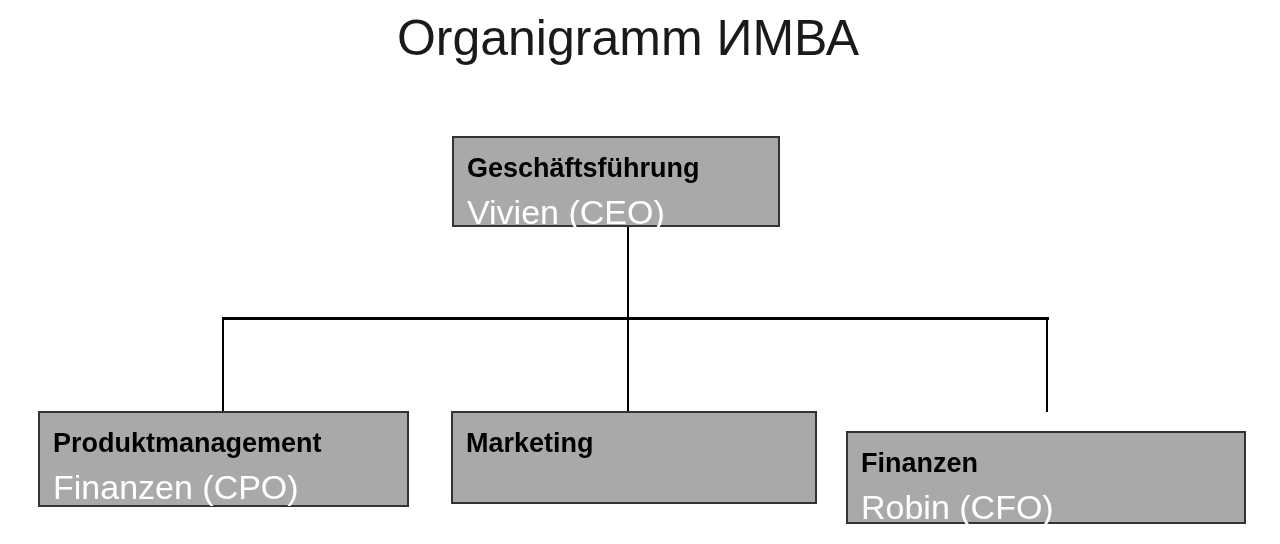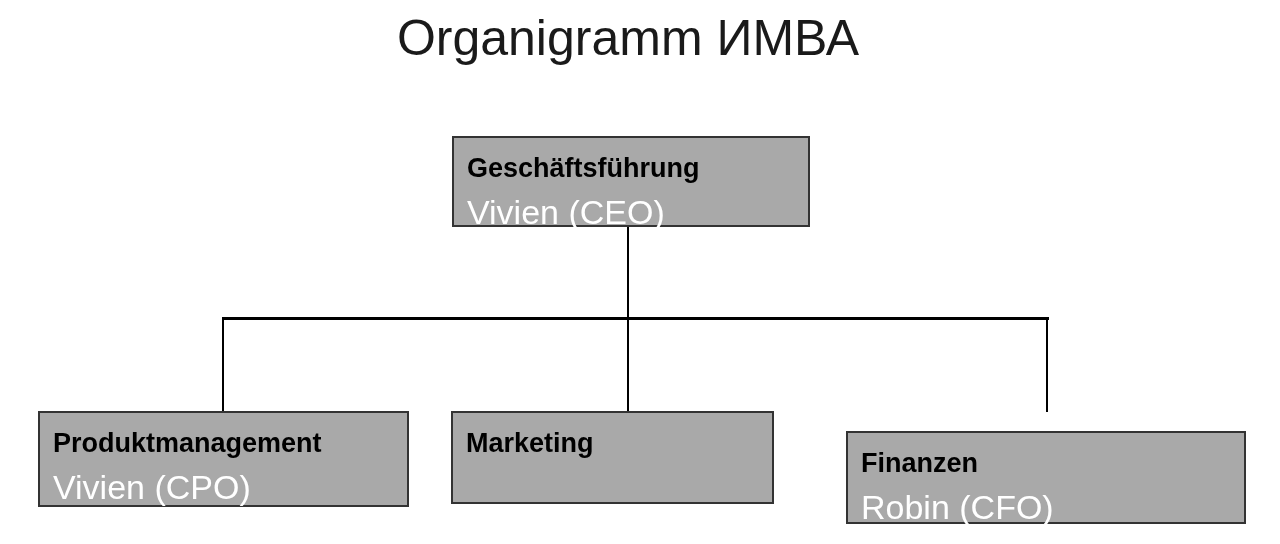--- a/index.html
+++ b/index.html
@@ -44,23 +44,23 @@
     line-height: 1.45;
     white-space: nowrap;
   }
   .person {
     font-size: 34px;
     font-weight: 400;
     color: var(--person-text, #ffffff);
     line-height: 1.45;
     white-space: nowrap;
   }
-  .node-ceo       { left: 452px; top: 136px; width: 358px; height: 91px; }
+  .node-ceo       { left: 452px; top: 136px; width: 328px; height: 91px; }
   .node-produkt   { left: 38px;  top: 411px; width: 371px; height: 96px; }
-  .node-marketing { left: 451px; top: 411px; width: 323px; height: 93px; }
+  .node-marketing { left: 451px; top: 411px; width: 366px; height: 93px; }
   .node-finanzen  { left: 846px; top: 431px; width: 400px; height: 93px; }
   .connector {
     position: absolute;
     background: var(--line, #000000);
   }
   .conn-ceo-down   { left: 627px;  top: 227px; width: 2px;   height: 92px; }
   .conn-horizontal { left: 222px;  top: 317px; width: 827px; height: 3px; }
   .conn-left-down  { left: 222px;  top: 317px; width: 2px;   height: 95px; }
   .conn-mid-down   { left: 627px;  top: 317px; width: 2px;   height: 95px; }
   .conn-right-down { left: 1046px; top: 317px; width: 2px;   height: 95px; }
@@ -80,21 +80,21 @@
   <div class="connector conn-mid-down"></div>
   <div class="connector conn-right-down"></div>
 
   <div class="node node-ceo">
     <div class="dept">Geschäftsführung</div>
     <div class="person">Vivien (CEO)</div>
   </div>
 
   <div class="node node-produkt">
     <div class="dept">Produktmanagement</div>
-    <div class="person">Vivien (CPO)</div>
+    <div class="person">Finanzen (CPO)</div>
   </div>
 
   <div class="node node-marketing">
     <div class="dept">Marketing</div>
   </div>
 
   <div class="node node-finanzen">
     <div class="dept">Finanzen</div>
     <div class="person">Robin (CFO)</div>
   </div>

